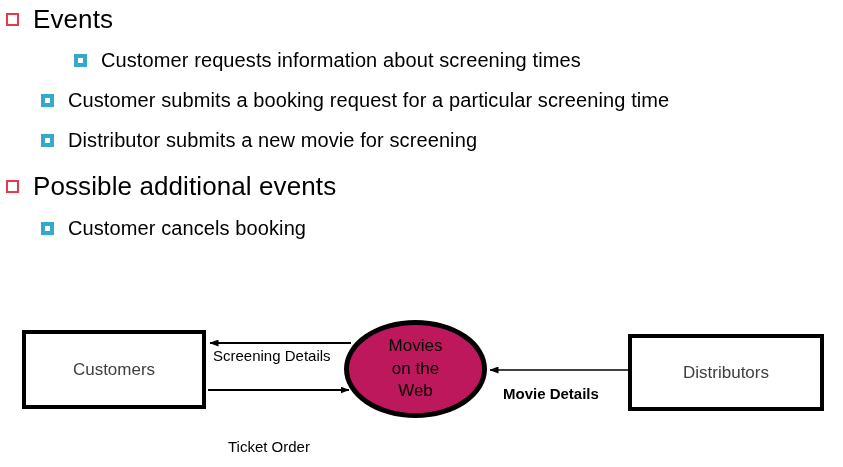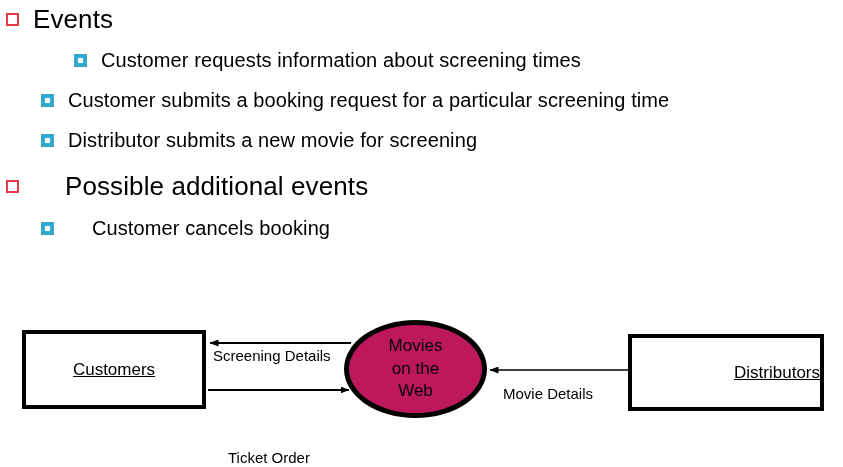--- a/index.html
+++ b/index.html
@@ -80,35 +80,33 @@
   }
   .node-box {
     position: absolute;
     box-sizing: border-box;
     border: 4px solid #000000;
     background: #ffffff;
     display: flex;
     align-items: center;
     justify-content: center;
     font-size: 17px;
-    color: #000000;
-    text-decoration: underline;
+    color: #404040;
   }
   #box-customers {
     left: 22px;
     top: 330px;
     width: 184px;
     height: 79px;
   }
   #box-distributors {
     left: 628px;
     top: 334px;
     width: 196px;
     height: 77px;
-    justify-content: flex-end;
   }
   #process-ellipse {
     position: absolute;
     left: 344px;
     top: 320px;
     width: 143px;
     height: 98px;
     box-sizing: border-box;
     border: 5px solid #000000;
     border-radius: 50%;
@@ -164,26 +162,26 @@
     <div class="bullet-row lvl2" style="top:90px;">
       <span class="marker"></span>
       <span class="label">Customer submits a booking request for a particular screening time</span>
     </div>
 
     <div class="bullet-row lvl2" style="top:130px;">
       <span class="marker"></span>
       <span class="label">Distributor submits a new movie for screening</span>
     </div>
 
-    <div class="bullet-row lvl1" style="top:173px;gap:32px;">
+    <div class="bullet-row lvl1" style="top:173px;">
       <span class="marker"></span>
       <span class="label">Possible additional events</span>
     </div>
 
-    <div class="bullet-row lvl2" style="top:218px;gap:24px;">
+    <div class="bullet-row lvl2" style="top:218px;">
       <span class="marker"></span>
       <span class="label">Customer cancels booking</span>
     </div>
 
   </div>
 
   <div id="diagram">
 
     <div class="node-box" id="box-customers">
       <span>Customers</span>
@@ -208,21 +206,21 @@
 
       <line x1="351" y1="343" x2="210" y2="343" stroke="#000000" stroke-width="1.8" marker-end="url(#arrowhead)"></line>
 
       <line x1="208" y1="390" x2="349" y2="390" stroke="#000000" stroke-width="1.8" marker-end="url(#arrowhead)"></line>
 
       <line x1="628" y1="370" x2="490" y2="370" stroke="#000000" stroke-width="1.6" marker-end="url(#arrowhead)"></line>
     </svg>
 
     <div class="flow-label" style="left:213px; top:310px;">Screening Details</div>
 
-    <div class="flow-label" style="left:228px; top:412px;">Ticket Order</div>
+    <div class="flow-label" style="left:228px; top:401px;">Ticket Order</div>
 
     <div class="flow-label red" style="left:228px; top:441px;">Cancel Order</div>
 
-    <div class="flow-label" style="left:503px; top:348px;">Movie Details</div>
+    <div class="flow-label" style="left:503px; top:348px;font-weight:bold;">Movie Details</div>
 
   </div>
 
 </div>
 
 </body></html>

